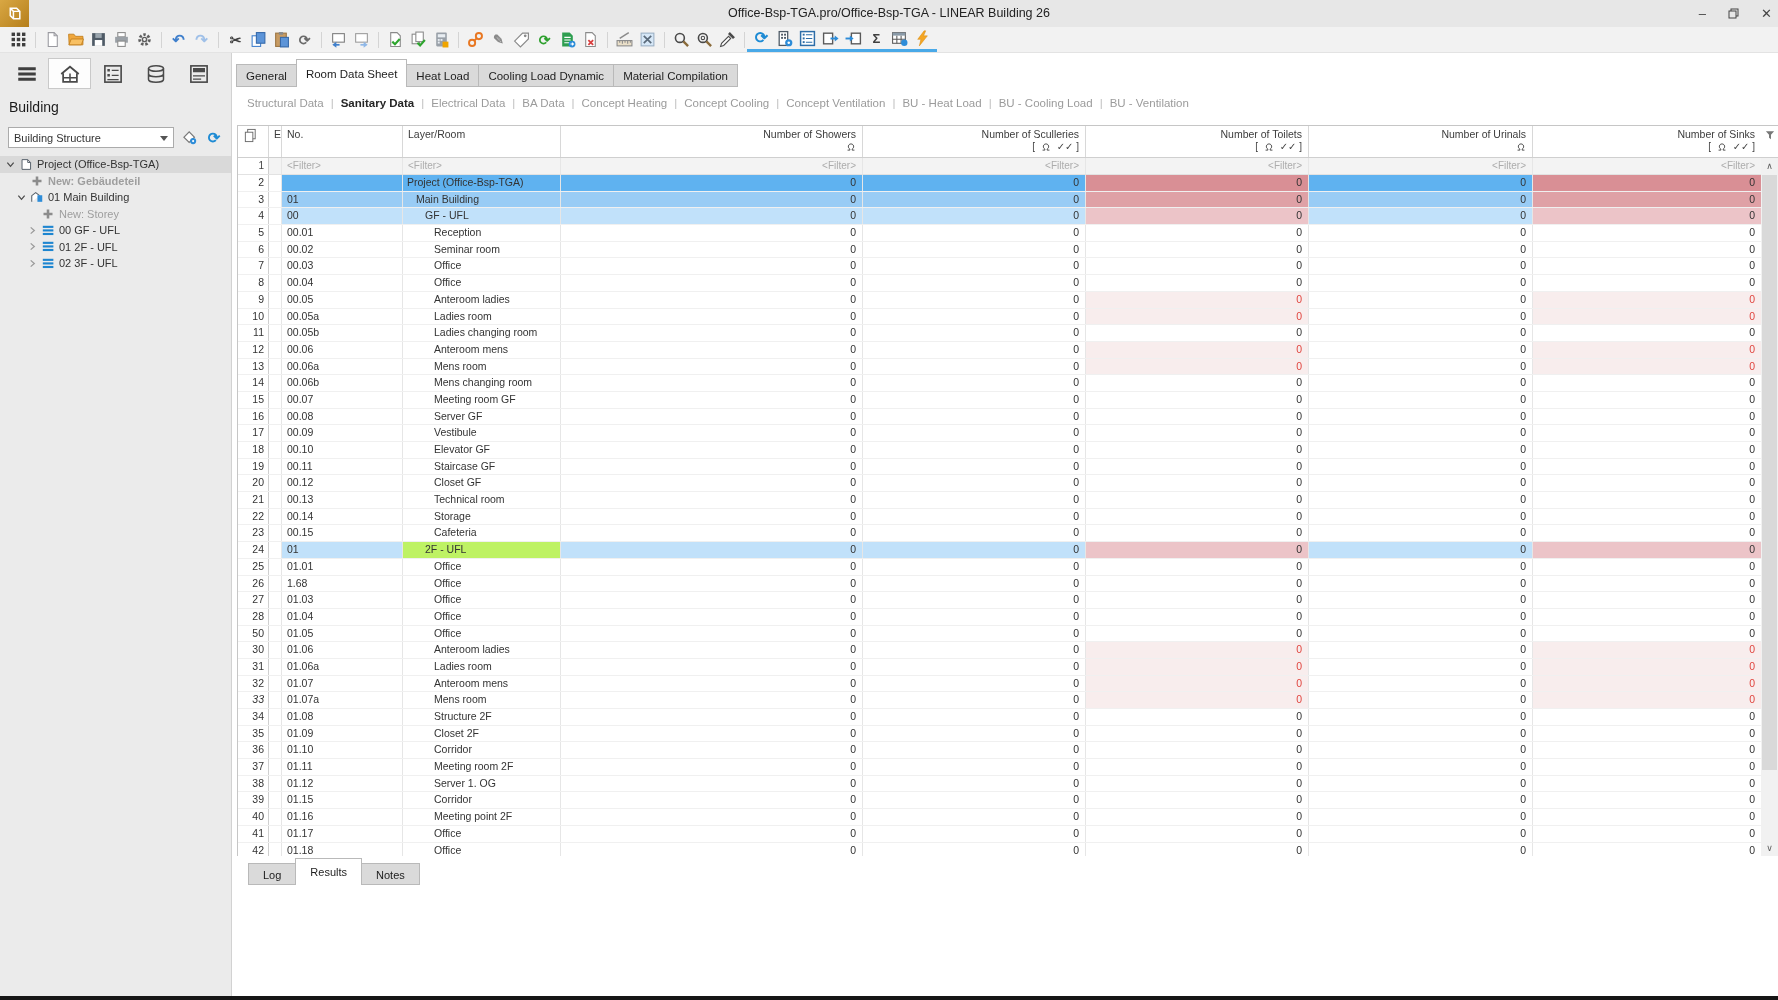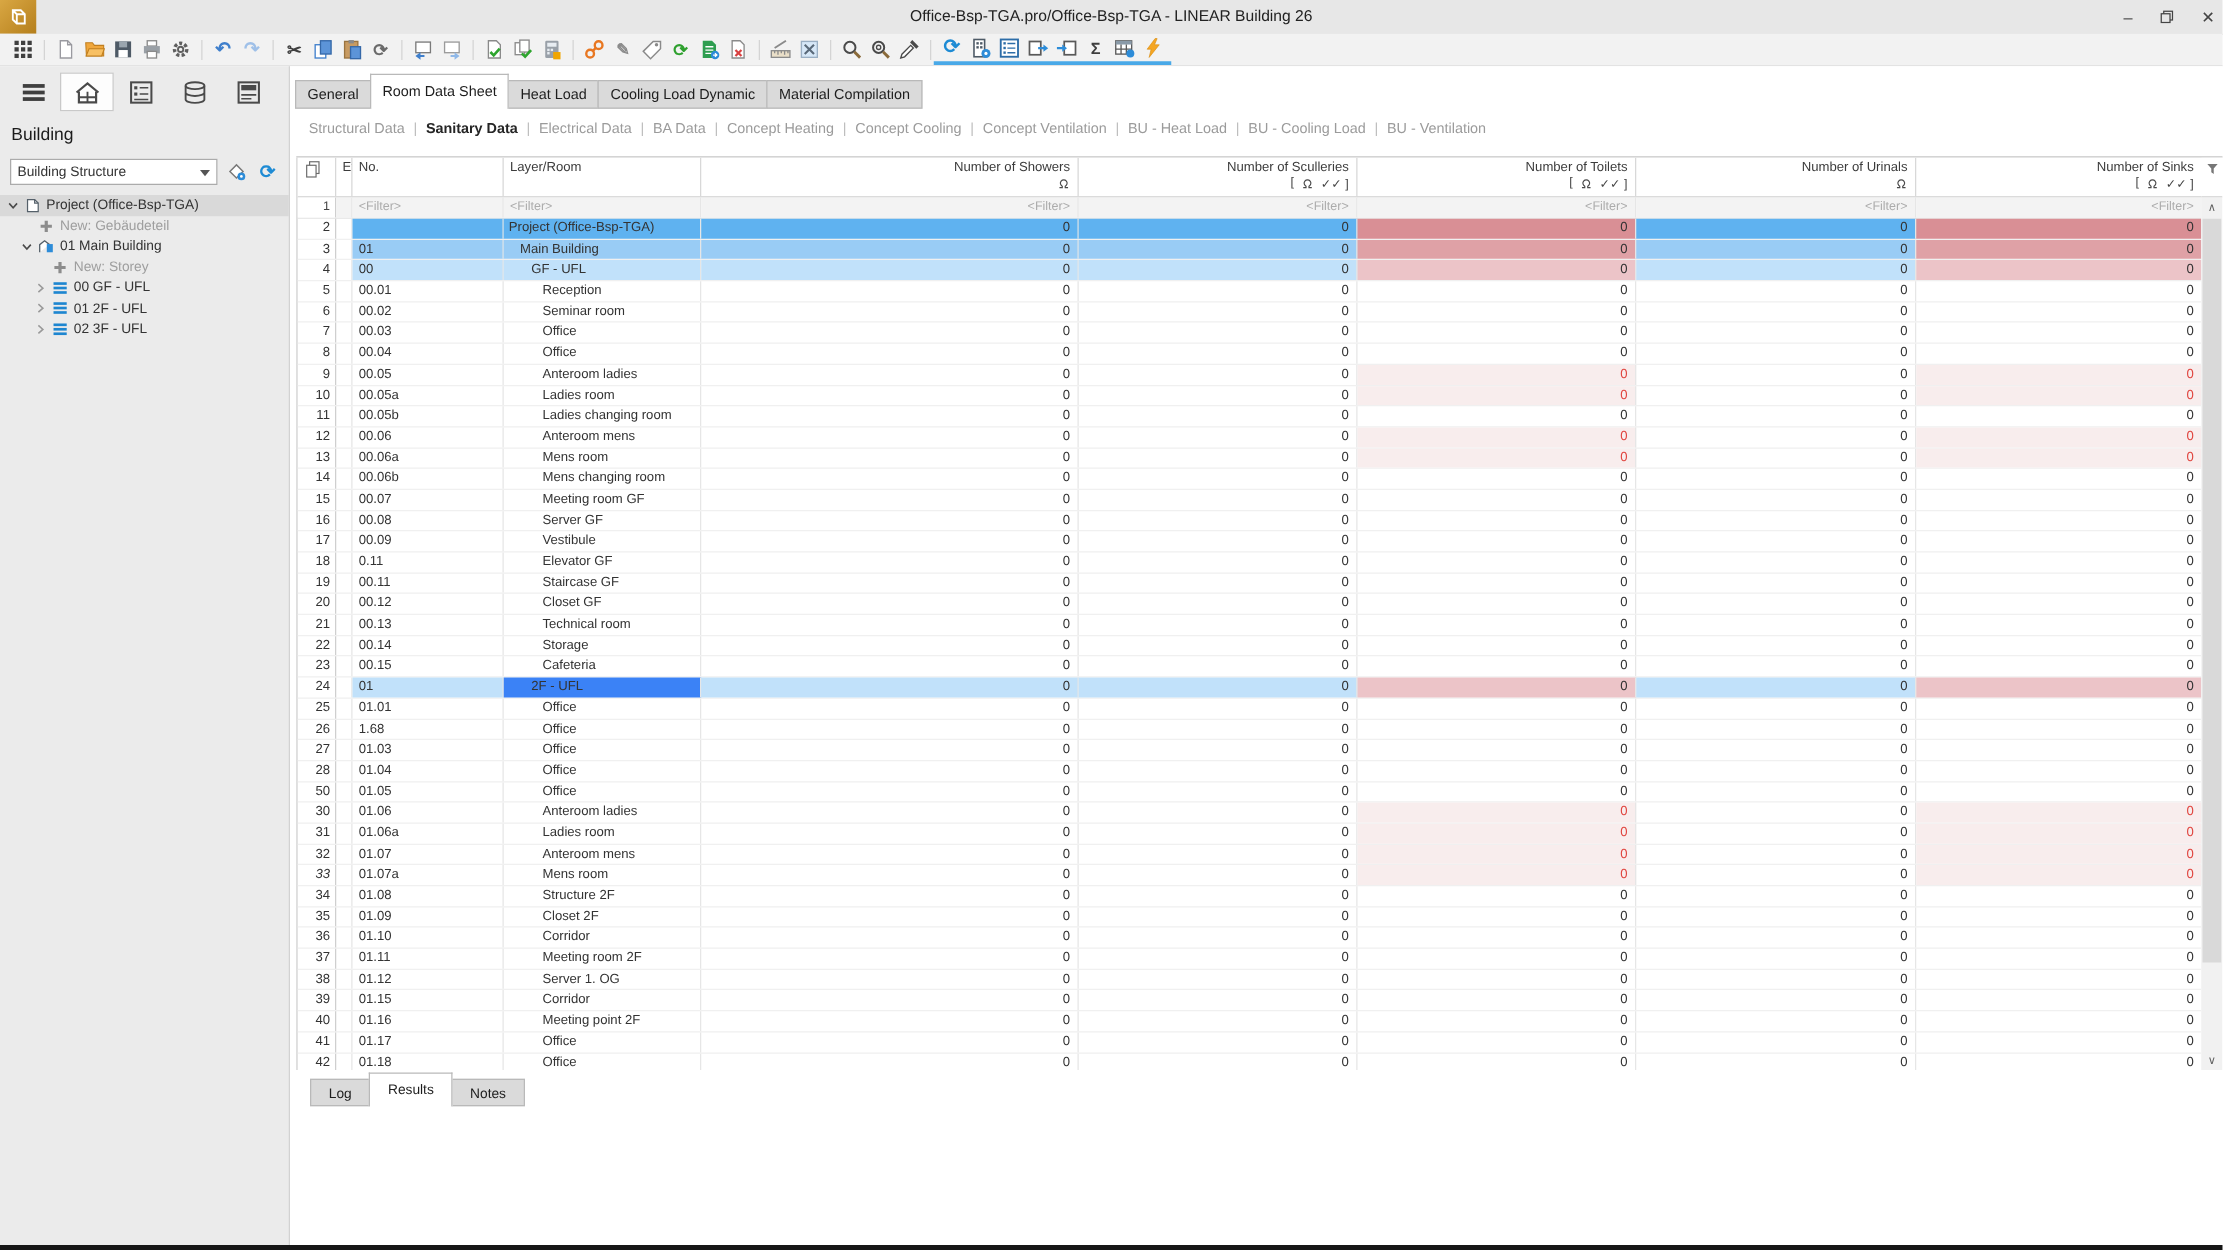--- a/index.html
+++ b/index.html
@@ -431,21 +431,21 @@
           </svg>
         </span>
         <span class="tico">
           <svg width="13" height="13" viewBox="0 0 16 16">
             <path d="M2.5 2h7l3.5 3.5V14h-10.5z" fill="#fff" stroke="#55606a" stroke-width="1.2"></path>
             <path d="M9.5 2v3.5H13" fill="none" stroke="#55606a" stroke-width="1.2"></path>
           </svg>
         </span>
         <span>Project (Office-Bsp-TGA)</span>
       </div>
-      <div class="trow action" style="padding-left: 15px;">
+      <div class="trow action" style="padding-left: 15px; font-weight: bold;">
         <span class="chev"></span>
         <span class="tico">
           <svg width="12" height="12" viewBox="0 0 16 16">
             <path d="M6.3 2h3.4v4.3H14v3.4H9.7V14H6.3V9.7H2V6.3h4.3z" fill="#8C8C8C"></path>
           </svg>
         </span>
         <span>New: Gebäudeteil</span>
       </div>
       <div class="trow" style="padding-left: 15px;">
         <span class="chev">
@@ -789,21 +789,21 @@
           <div class="c" style="width: 158px; padding-left: 31px;">Vestibule</div>
           <div class="c num" style="width: 302px;">0</div>
           <div class="c num" style="width: 223px;">0</div>
           <div class="c num" style="width: 223px;">0</div>
           <div class="c num" style="width: 224px;">0</div>
           <div class="c num" style="width: 229px;">0</div>
         </div>
         <div class="grow drow">
           <div class="c rn" style="width: 31px;">18</div>
           <div class="c" style="width: 13px;"></div>
-          <div class="c" style="width: 121px;">0.11</div>
+          <div class="c" style="width: 121px;">00.10</div>
           <div class="c" style="width: 158px; padding-left: 31px;">Elevator GF</div>
           <div class="c num" style="width: 302px;">0</div>
           <div class="c num" style="width: 223px;">0</div>
           <div class="c num" style="width: 223px;">0</div>
           <div class="c num" style="width: 224px;">0</div>
           <div class="c num" style="width: 229px;">0</div>
         </div>
         <div class="grow drow">
           <div class="c rn" style="width: 31px;">19</div>
           <div class="c" style="width: 13px;"></div>
@@ -856,21 +856,21 @@
           <div class="c num" style="width: 302px;">0</div>
           <div class="c num" style="width: 223px;">0</div>
           <div class="c num" style="width: 223px;">0</div>
           <div class="c num" style="width: 224px;">0</div>
           <div class="c num" style="width: 229px;">0</div>
         </div>
         <div class="grow drow">
           <div class="c rn" style="width: 31px;">24</div>
           <div class="c" style="width: 13px;"></div>
           <div class="c" style="width: 121px; background: rgb(193, 225, 250);">01</div>
-          <div class="c" style="width: 158px; padding-left: 22px; background: #3b82f6;">2F - UFL</div>
+          <div class="c" style="width: 158px; padding-left: 22px; background: #bef264;">2F - UFL</div>
           <div class="c num" style="width: 302px; background: rgb(193, 225, 250);">0</div>
           <div class="c num" style="width: 223px; background: rgb(193, 225, 250);">0</div>
           <div class="c num" style="width: 223px; background: rgb(236, 196, 200);">0</div>
           <div class="c num" style="width: 224px; background: rgb(193, 225, 250);">0</div>
           <div class="c num" style="width: 229px; background: rgb(236, 196, 200);">0</div>
         </div>
         <div class="grow drow">
           <div class="c rn" style="width: 31px;">25</div>
           <div class="c" style="width: 13px;"></div>
           <div class="c" style="width: 121px;">01.01</div>

